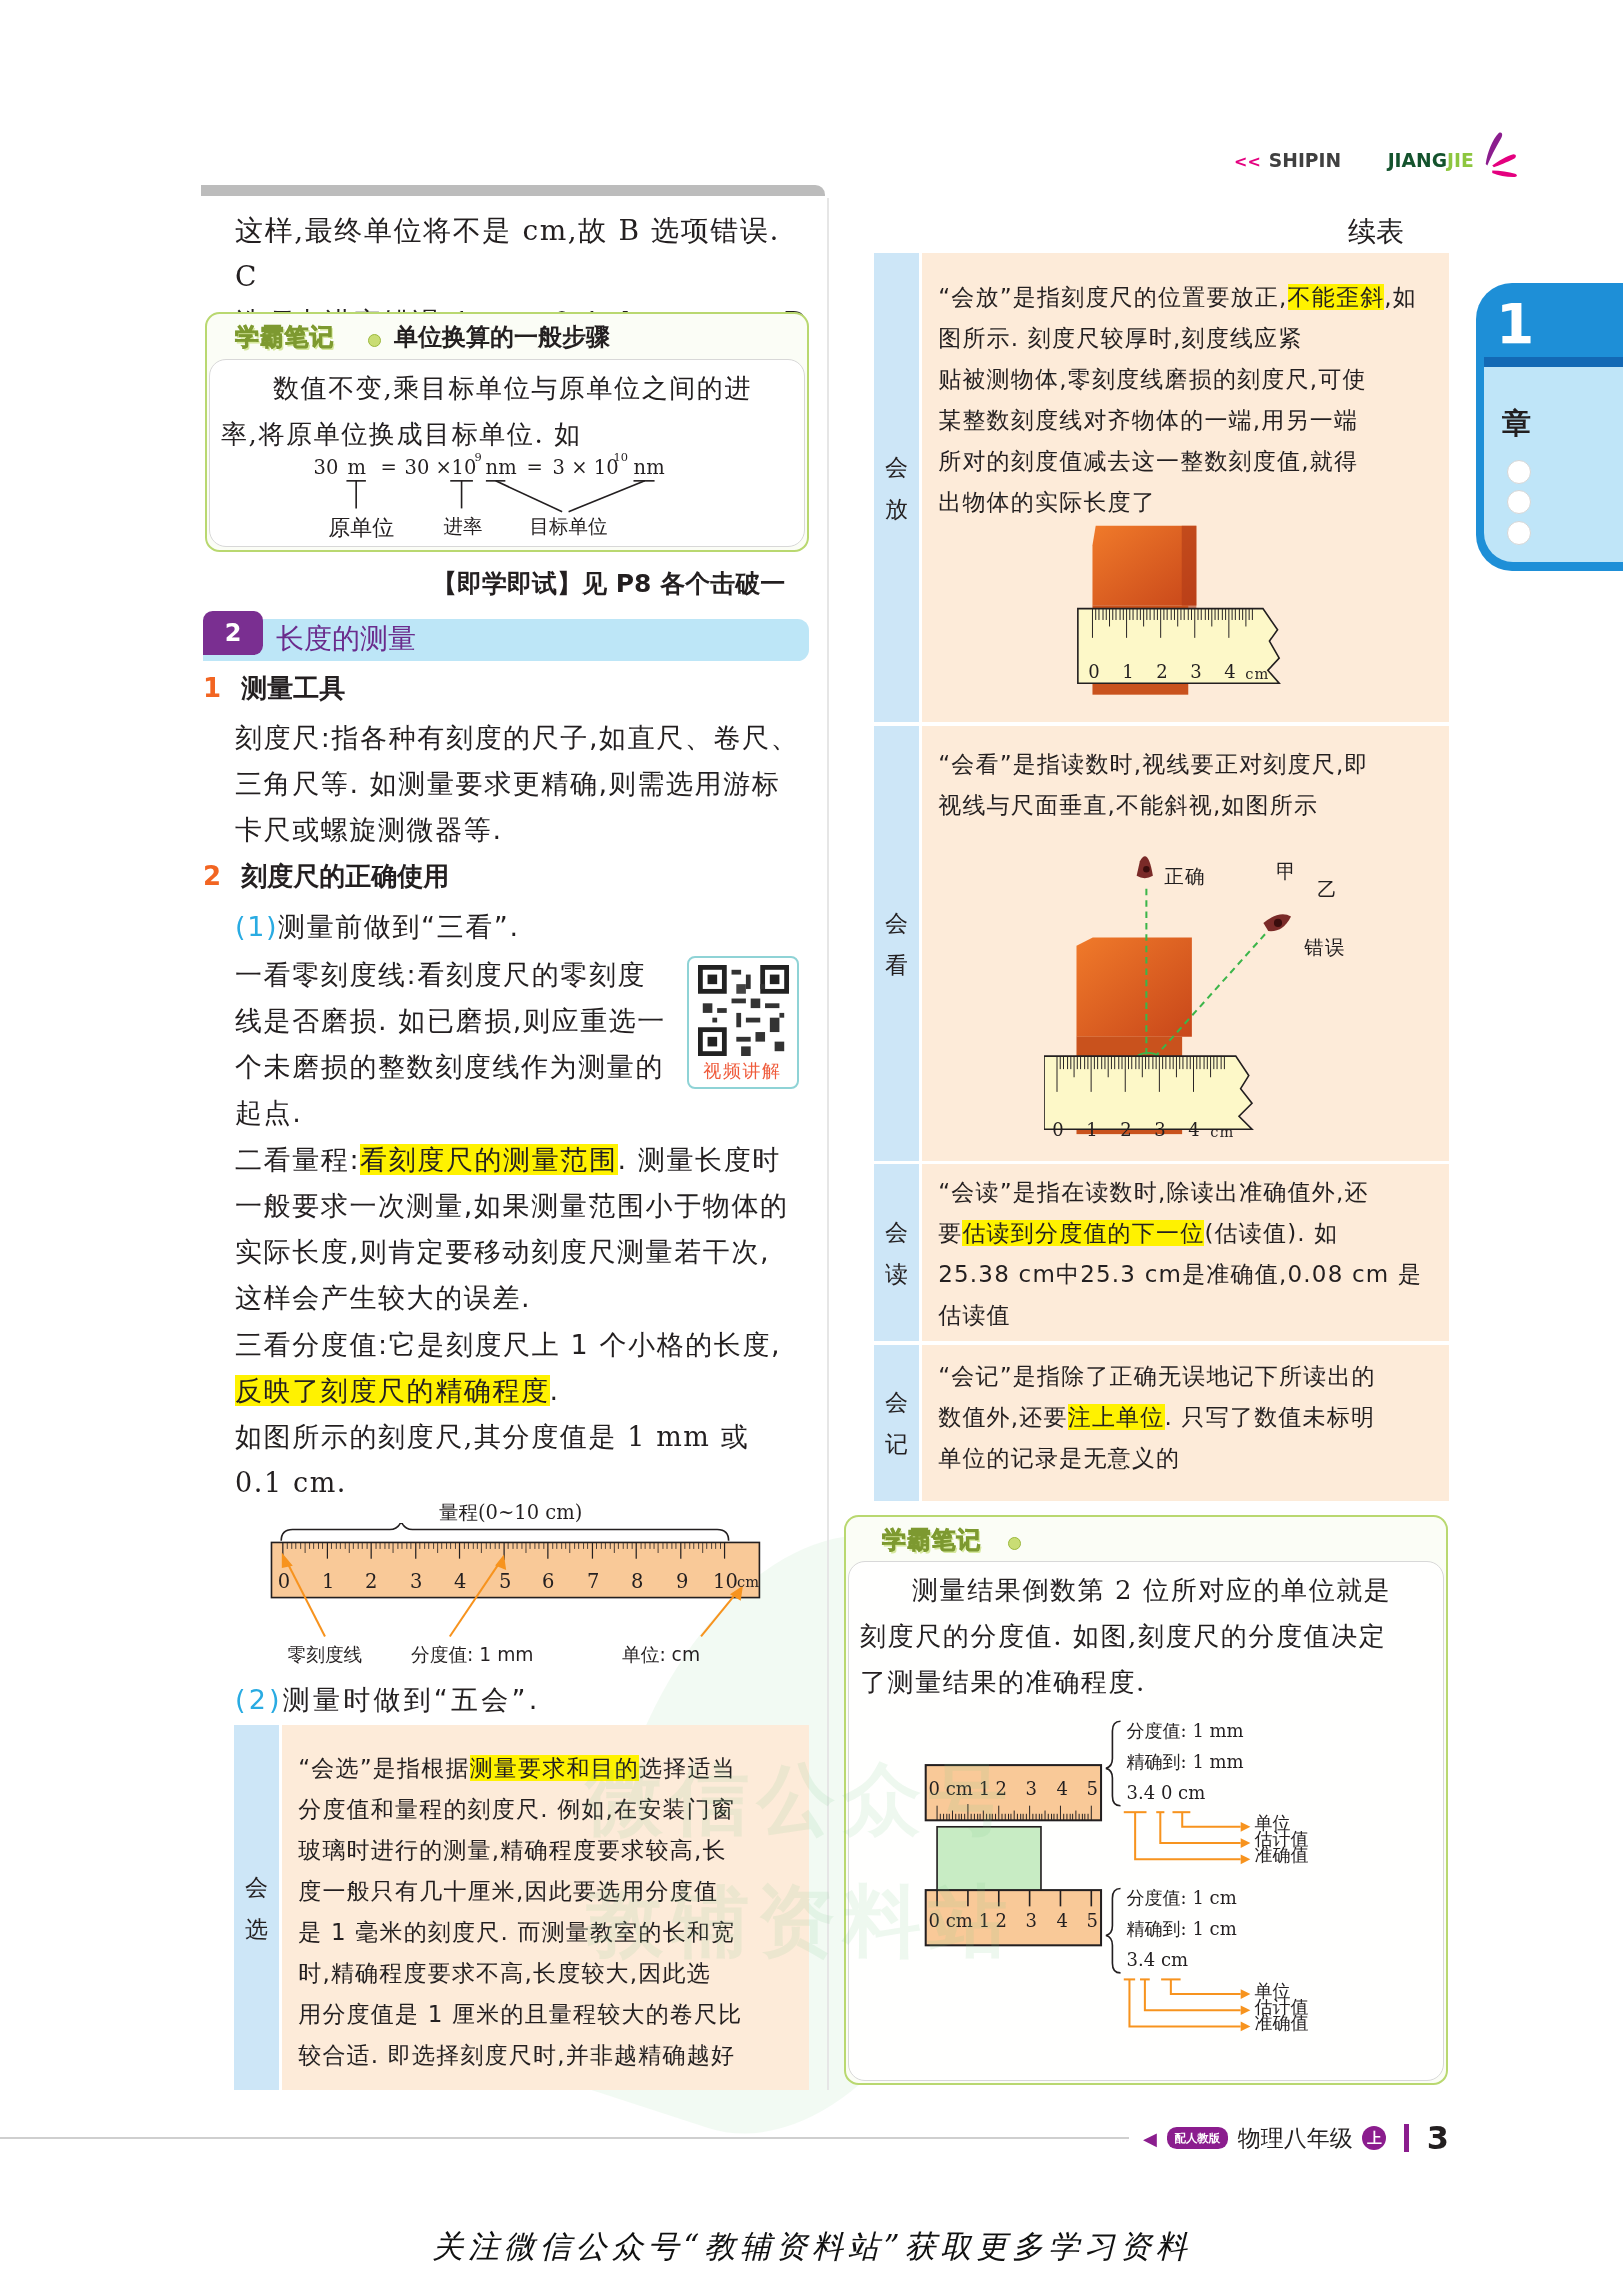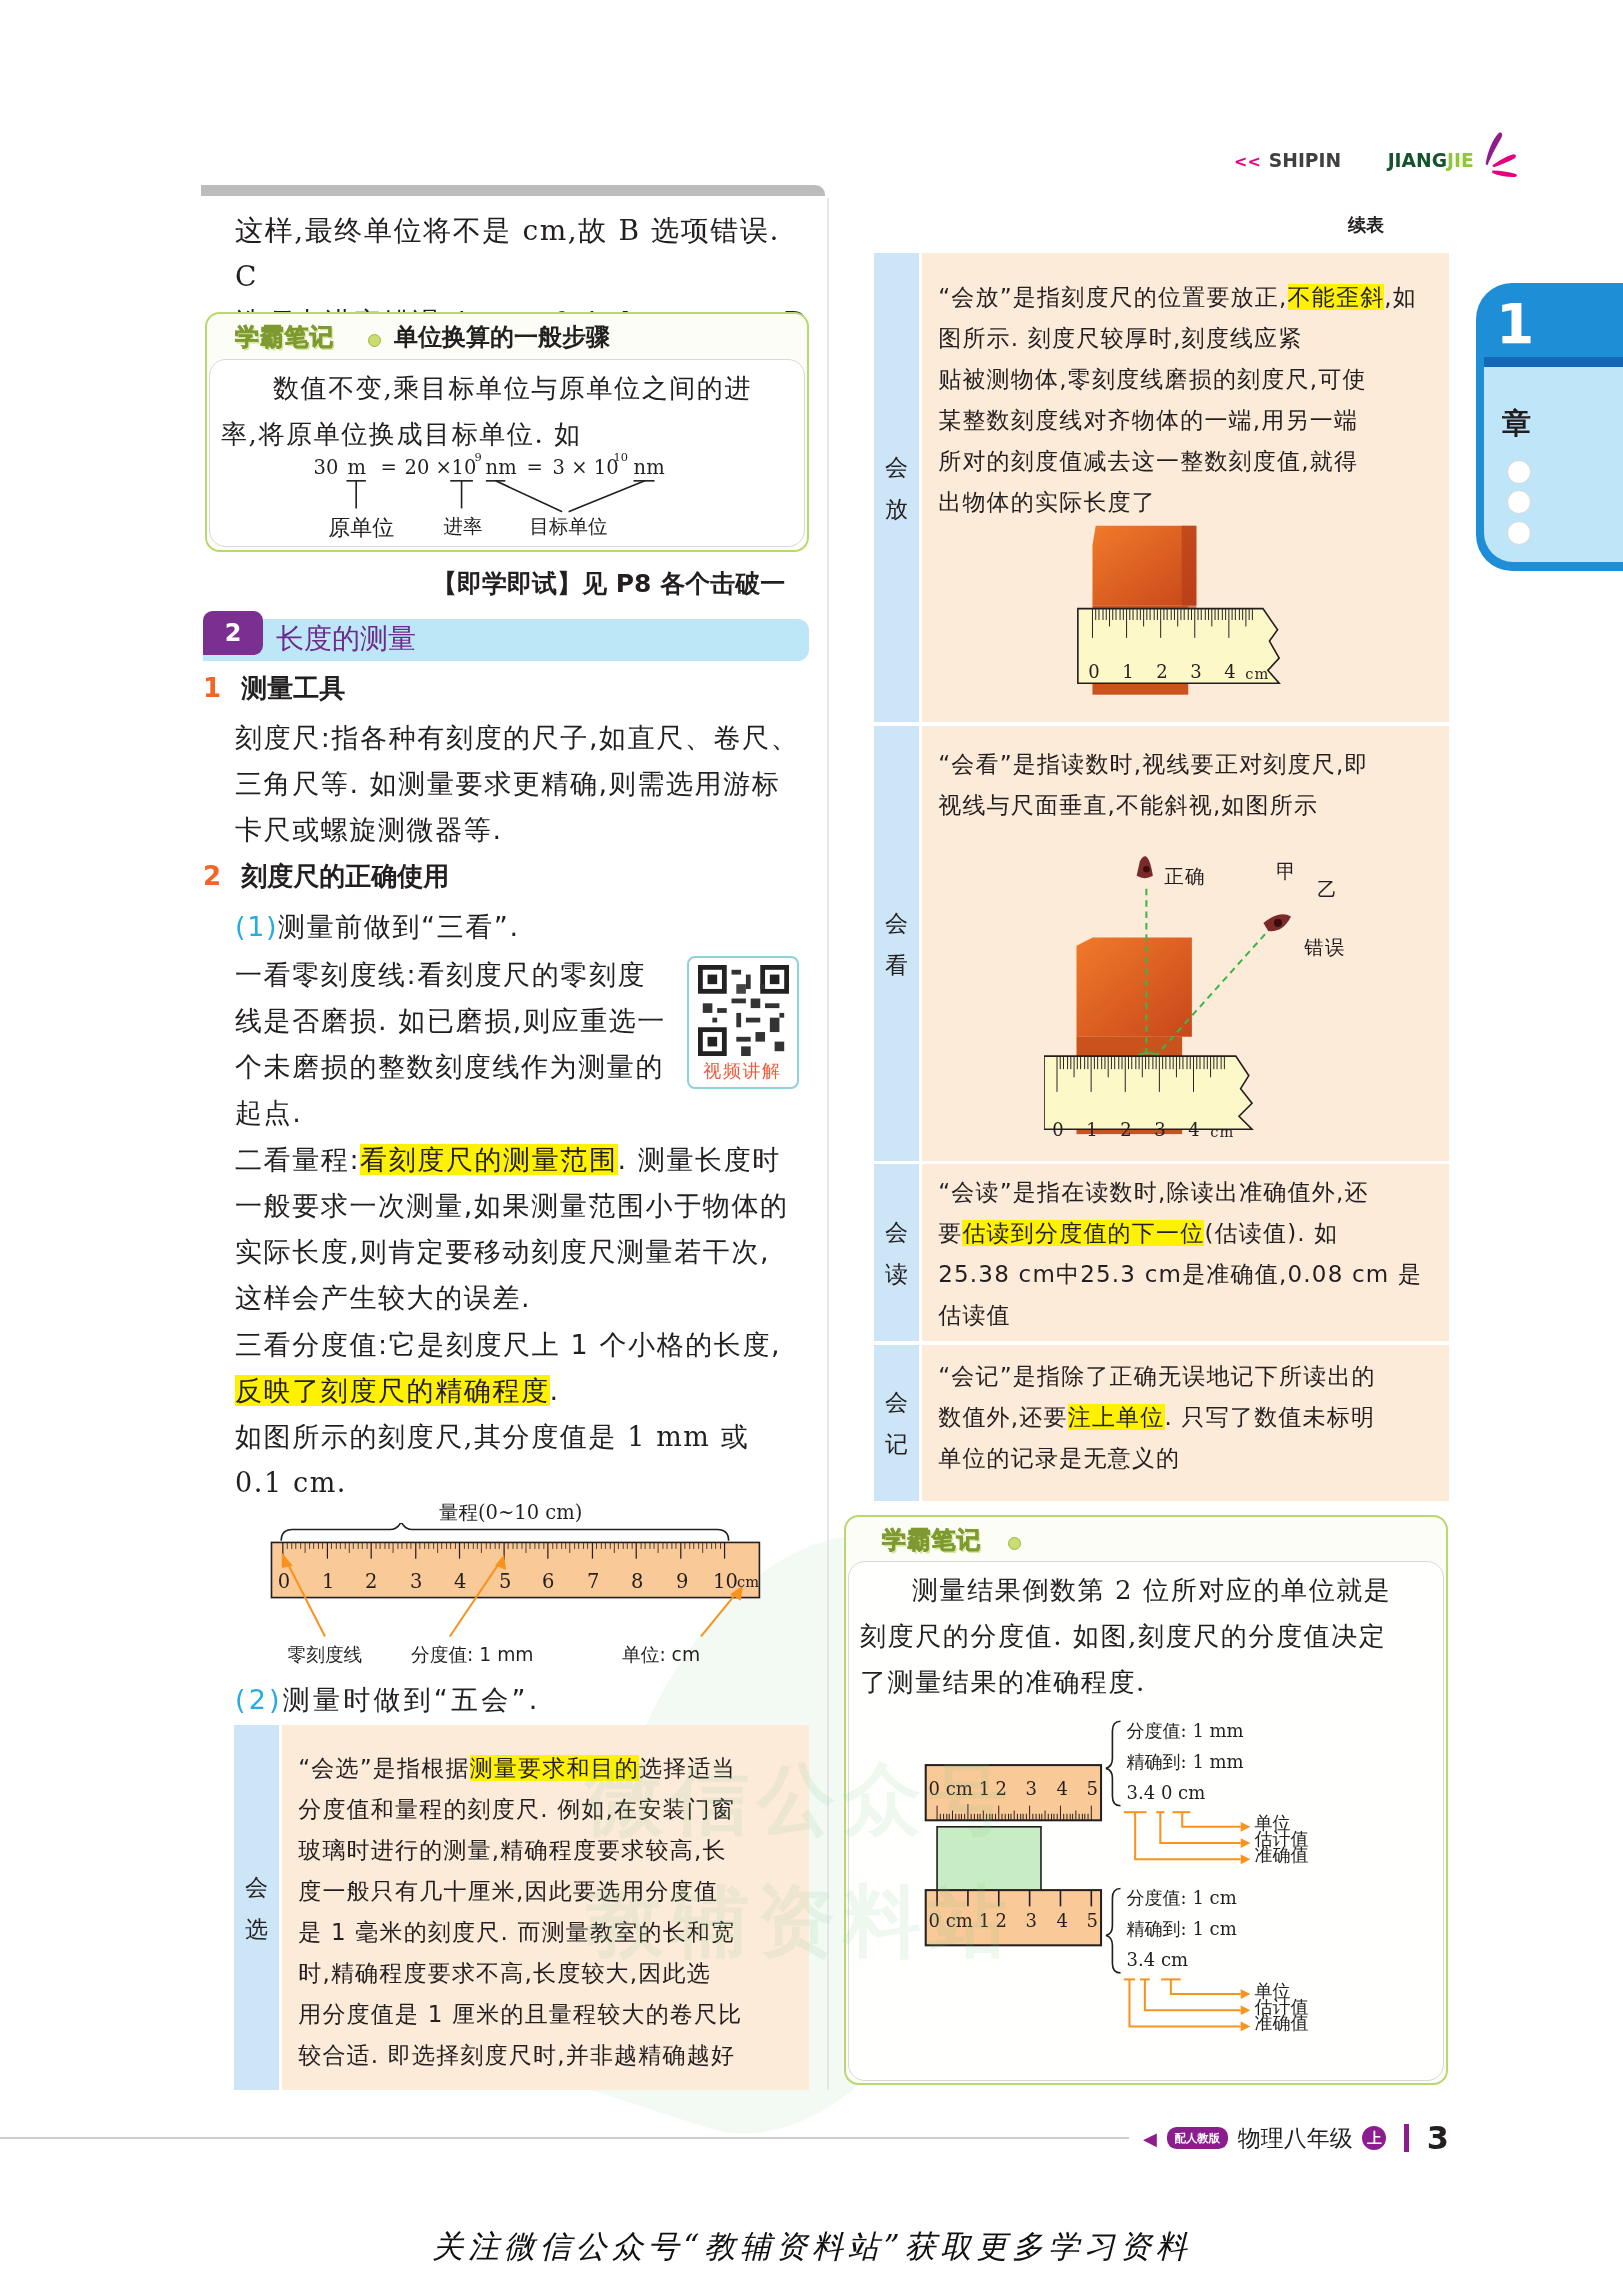--- a/index.html
+++ b/index.html
@@ -103,21 +103,21 @@
   <div class="abs note-inner" style="left:1.6px; top:45px; width:596px; height:188px;">
     <div class="abs body-text" style="left:11.4px; top:4.9px; width:576px; font-size:26px;">
       <div style="text-indent:52px;">数值不变,乘目标单位与原单位之间的进</div>
       <div>率,将原单位换成目标单位. 如</div>
     </div>
 
     <div class="abs serif" style="left:104px; top:96px; font-size:19.5px; width:373px; height:84px;">
       <span class="abs" style="left:0; top:0;">30</span>
       <span class="abs" style="left:34px; top:0;">m</span>
       <span class="abs" style="left:67px; top:0;">=</span>
-      <span class="abs" style="left:91px; top:0;">20 ×</span>
+      <span class="abs" style="left:91px; top:0;">30 ×</span>
       <span class="abs" style="left:138px; top:0;">10</span>
       <span class="abs" style="left:161px; top:-6.5px; font-size:11.4px;">9</span>
       <span class="abs" style="left:172px; top:0;">nm</span>
       <span class="abs" style="left:213px; top:0;">=</span>
       <span class="abs" style="left:239px; top:0;">3 × 10</span>
       <span class="abs" style="left:300px; top:-6.5px; font-size:11.4px;">10</span>
       <span class="abs" style="left:320px; top:0;">nm</span>
       <svg class="abs" style="left:0; top:23px;" width="373" height="41" viewBox="0 0 460 50">
         <line x1="40" y1="2" x2="64" y2="2" stroke="#231f20" stroke-width="2"></line>
         <line x1="52" y1="2" x2="52" y2="36" stroke="#231f20" stroke-width="2"></line>
@@ -364,21 +364,21 @@
     <div>分度值和量程的刻度尺. 例如,在安装门窗</div>
     <div>玻璃时进行的测量,精确程度要求较高,长</div>
     <div>度一般只有几十厘米,因此要选用分度值</div>
     <div>是 1 毫米的刻度尺. 而测量教室的长和宽</div>
     <div>时,精确程度要求不高,长度较大,因此选</div>
     <div>用分度值是 1 厘米的且量程较大的卷尺比</div>
     <div>较合适. 即选择刻度尺时,并非越精确越好</div>
   </div>
 </div>
 
-<div class="abs sans" style="left:1348px; top:213px; font-size:18px; font-weight:bold;">续表</div>
+<div class="abs sans" style="left:1348px; top:213px; font-size:28px; font-weight:normal;">续表</div>
 
 <div class="abs" style="left:874px; top:253px; width:575px; height:469px; display:flex; gap:3.2px;">
   <div class="tcell-label" style="width:45px;">
     <span>会</span>
     <span>放</span>
   </div>
   <div class="tcell-body" style="flex:1; position:relative; padding-top:24px;">
     <div><span>“会放”是指刻度尺的位置要放正,</span><span class="hl">不能歪斜</span><span>,如图所示. 刻度尺较厚时,刻度线应紧</span></div>
     <div>贴被测物体,零刻度线磨损的刻度尺,可使</div>
     <div>某整数刻度线对齐物体的一端,用另一端</div>

